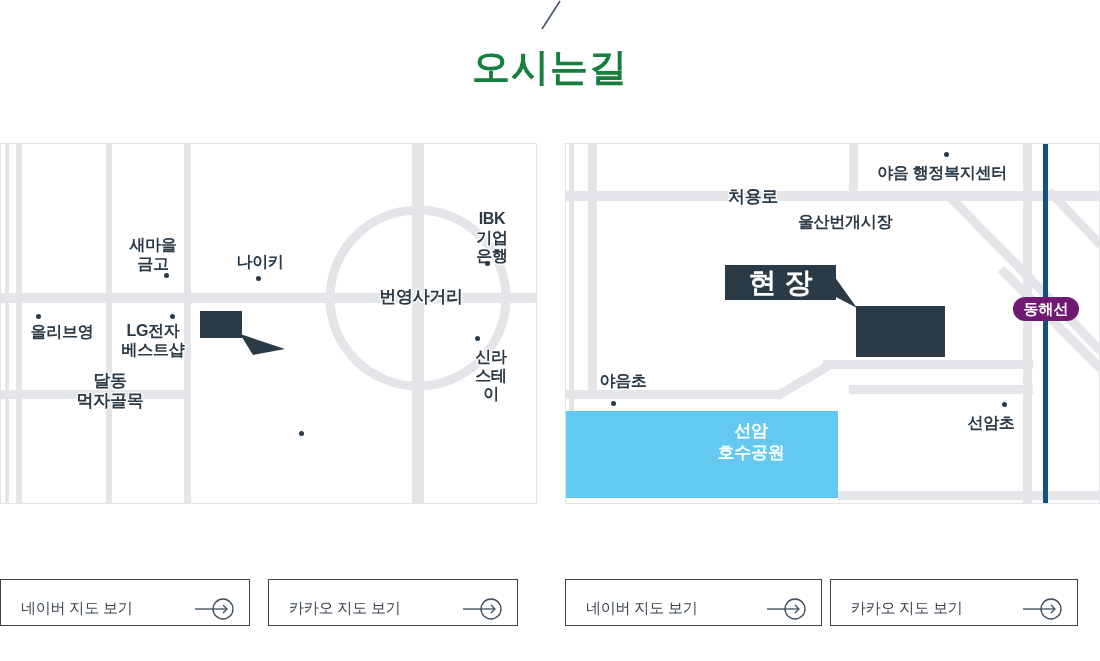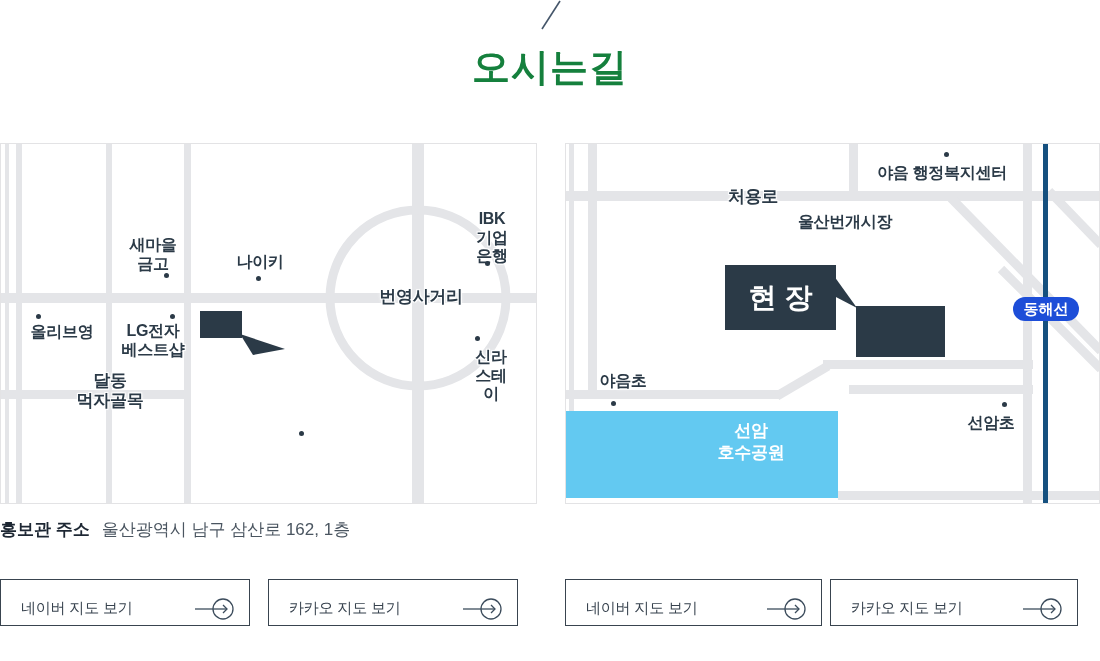--- a/index.html
+++ b/index.html
@@ -15,21 +15,21 @@
   .roadline{stroke:#e4e5e8;}
   .lm{position:absolute;transform:translateX(-50%);text-align:center;
     font-size:16px;font-weight:600;color:#2b3a47;line-height:1.16;
     white-space:pre-line;letter-spacing:-0.3px;
     text-shadow:-1px -1px 0 #fff,1px -1px 0 #fff,-1px 1px 0 #fff,1px 1px 0 #fff,0 0 4px #fff;}
   .lm.strong{font-weight:800;font-size:17px;}
   .lm.onpark{color:#fff;font-weight:700;font-size:17px;text-shadow:none;line-height:1.3;}
   .dot{position:absolute;width:5px;height:5px;border-radius:50%;background:#2b3a47;}
   .marker-box{position:absolute;background:#2b3a47;color:#fff;display:flex;
     align-items:center;justify-content:center;font-weight:800;font-size:28px;}
-  .rail-pill{position:absolute;background:#1d4ed8;color:#fff;border-radius:12px;
+  .rail-pill{position:absolute;background:#701a75;color:#fff;border-radius:12px;
     display:flex;align-items:center;justify-content:center;font-size:15px;font-weight:700;}
   .addr{position:absolute;top:518px;font-size:17px;color:#4a5560;}
   .addr b{color:#1d2733;font-weight:700;margin-right:12px;}
   .map-btn{position:absolute;top:579px;height:47px;background:#fff;
     border:1px solid #39444f;box-sizing:border-box;display:flex;align-items:center;
     justify-content:space-between;padding:12px 14px 0 20px;font-size:15px;color:#37424e;
     cursor:pointer;font-family:"Liberation Sans",sans-serif;}
   .map-btn .lbl{letter-spacing:-0.2px;}
 </style>
 </head>
@@ -119,26 +119,23 @@
     <div class="dot" style="left:45px;top:257px;"></div>
 
     <div class="lm" style="left:425px;top:270px;">선암초</div>
     <div class="dot" style="left:436px;top:258px;"></div>
 
     <div class="lm onpark" style="left:185px;top:276px;">선암
 호수공원</div>
 
     <div class="rail-pill" style="left:447px;top:153px;width:66px;height:24px;">동해선</div>
 
-    <div class="marker-box" style="left:159px;top:121px;width:111px;height:65px;letter-spacing:8px;text-indent:8px;">현장</div>
+    <div class="marker-box" style="left:159px;top:121px;width:111px;height:35px;letter-spacing:8px;text-indent:8px;">현장</div>
   </div>
 
-  <div class="addr" style="left:0;">
-    <b>홍보관 주소</b><span>울산광역시 남구 삼산로 162, 1층</span>
-  </div>
 
   <div class="map-btn" style="left:0;width:250px;">
     <span class="lbl">네이버 지도 보기</span>
     <svg width="48" height="22" viewBox="0 0 48 22">
       <circle cx="36" cy="11" r="10" fill="none" stroke="#3c4c5c" stroke-width="1.3"></circle>
       <line x1="8" y1="11" x2="40" y2="11" stroke="#3c4c5c" stroke-width="1.3"></line>
       <polyline points="36,7 40,11 36,15" fill="none" stroke="#3c4c5c" stroke-width="1.3"></polyline>
     </svg>
   </div>
   <div class="map-btn" style="left:268px;width:250px;">

